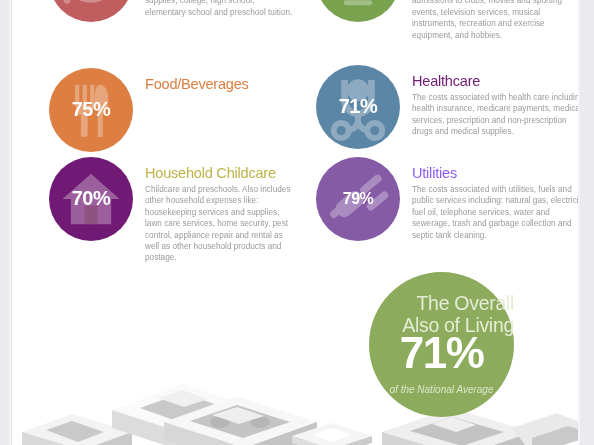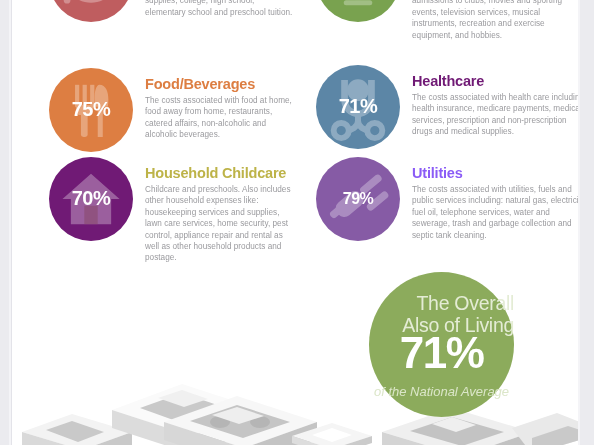--- a/index.html
+++ b/index.html
@@ -80,21 +80,21 @@
     left: 0; top: 0;
     width: 100%; height: 100%;
     z-index: 1;
     opacity: .30;
   }
   .circle .glyph svg { display: block; width: 100%; height: 100%; }
 
   .textcol { position: absolute; }
   .cat-title {
     font-size: 14.5px;
-    font-weight: bold;
+    font-weight: normal;
     letter-spacing: -0.2px;
     margin-bottom: 3px;
   }
   .cat-desc {
     font-size: 8.2px;
     line-height: 11.4px;
     color: #9a9a9e;
     letter-spacing: 0.02px;
   }
 
@@ -130,21 +130,21 @@
     font-weight: bold;
     letter-spacing: -1.5px;
     line-height: 46px;
   }
   #overall .foot {
     position: absolute;
     top: 112px;
     width: 100%;
     text-align: center;
     color: #dbe6c8;
-    font-size: 13px;
+    font-size: 10px;
     font-style: italic;
   }
 
   
   #city {
     position: absolute;
     left: 0;
     bottom: 0;
     width: 568px;
     height: 75px;
@@ -203,21 +203,20 @@
             <rect x="49" y="20" width="5" height="26" fill="#ffffff"></rect>
             <path d="M31 44 L54 44 L50 56 L44 56 L44 80 L40 80 L40 56 L35 56 Z" fill="#ffffff"></path>
             <rect x="38" y="52" width="8" height="30" rx="3" fill="#ffffff"></rect>
             <path d="M60 20 C70 20 72 34 70 46 L64 46 L64 82 L58 82 L58 46 L55 46 C53 34 55 20 60 20 Z" fill="#ffffff"></path>
           </svg>
         </span>
         <span class="pct" style="font-size:20px;">75%</span>
       </div>
       <div class="textcol" style="left:133px; top:8px; width:152px;">
         <div class="cat-title" style="color:#dd7e42;">Food/Beverages</div>
-        <div class="cat-desc">The costs associated with food at home, food away from home, restaurants, catered affairs, non-alcoholic and alcoholic beverages.</div>
       </div>
     </div>
 
     <div class="cat" style="left:284px; top:65px; width:284px; height:95px;">
       <div class="circle" style="left:20px; top:0px; width:84px; height:84px; background:#5c86a6;">
         <span class="glyph">
           <svg viewBox="0 0 100 100">
             <path d="M34 18 L34 40 C34 52 42 58 50 58 C58 58 66 52 66 40 L66 18" fill="none" stroke="#ffffff" stroke-width="8"></path>
             <path d="M50 58 L50 66 C50 74 42 78 36 78" fill="none" stroke="#ffffff" stroke-width="7"></path>
             <circle cx="30" cy="78" r="9" fill="none" stroke="#ffffff" stroke-width="7"></circle>

